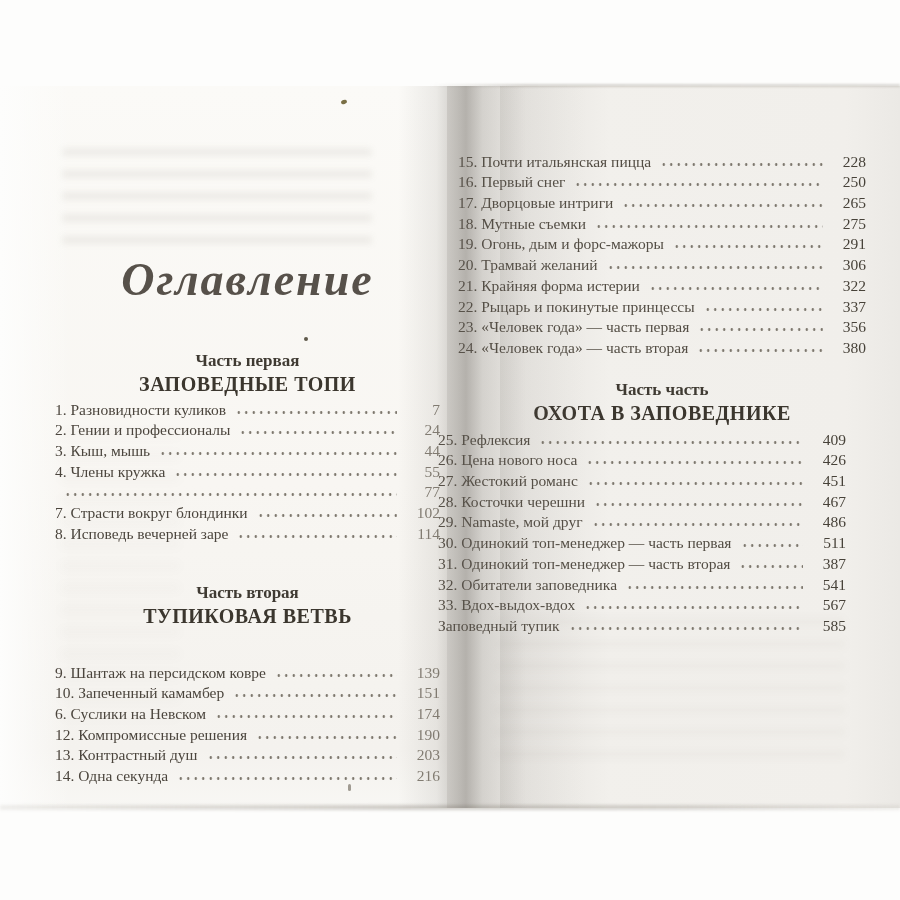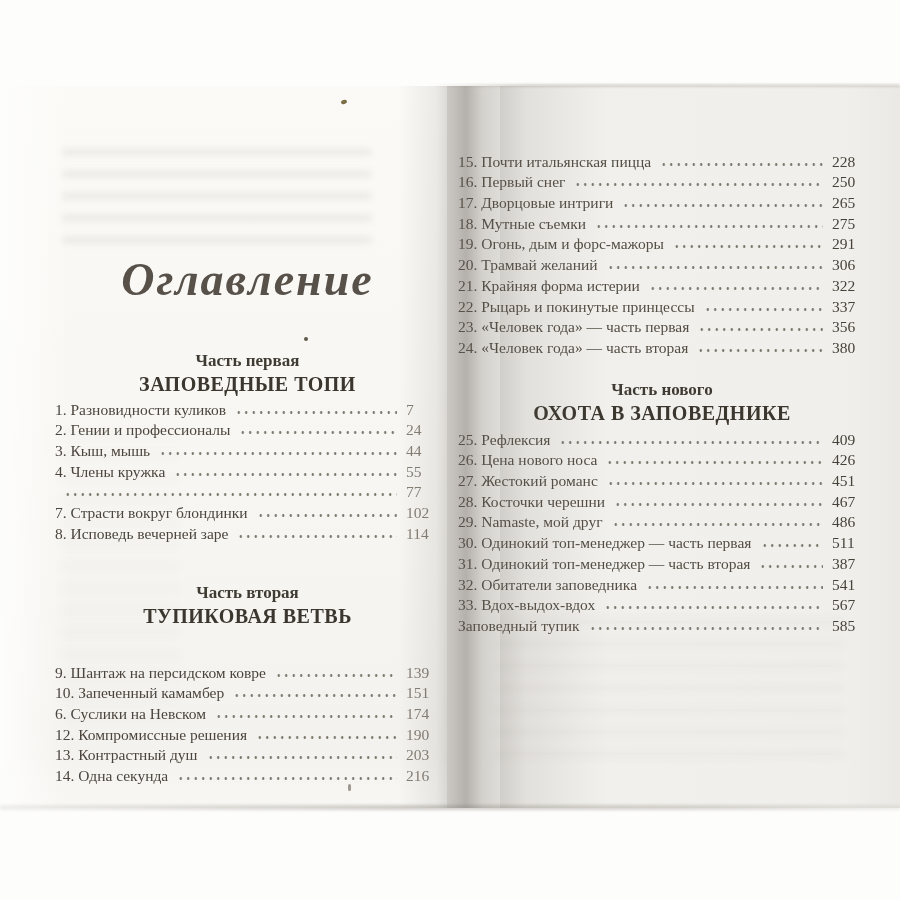--- a/index.html
+++ b/index.html
@@ -67,31 +67,31 @@
   .part-label{font-size:17px;font-weight:bold;line-height:21px;color:#3f3a32;}
   .part-title{font-size:20px;font-weight:bold;line-height:26px;letter-spacing:.5px;color:#3b362e;}
 
   #lp-part1{left:55px;top:350px;width:385px;}
   #lp-list1{left:55px;top:398px;width:385px;}
   #lp-part2{left:55px;top:582px;width:385px;}
   #lp-list2{left:55px;top:661px;width:385px;}
 
   #rp-list-top{left:458px;top:150px;width:408px;}
   #rp-part3{left:458px;top:379px;width:408px;}
-  #rp-list2{left:458px;top:428px;width:408px;}
+  #rp-list2{left:438px;top:428px;width:408px;}
 
   
   .toc-row{display:flex;align-items:flex-end;height:20.7px;}
   .toc-label{font-size:15.5px;line-height:18px;white-space:nowrap;color:#4b453d;}
   .toc-leader{
     flex:1;height:5px;margin:0 9px 4px 9px;
     background-image:radial-gradient(circle,#7b756b 1.05px,rgba(0,0,0,0) 1.5px);
     background-size:7.5px 5px;background-repeat:repeat-x;background-position:0 50%;
   }
-  .toc-page{font-size:15.5px;line-height:18px;min-width:34px;}
+  .toc-page{font-size:15.5px;line-height:18px;min-width:34px;text-align:right;}
   .left-list .toc-page{color:#847e74;}
   .right-list .toc-page{color:#474239;}
   .right-list .toc-label{color:#534d44;}
 </style>
 </head>
 <body>
 
 <div class="photo">
 
   <div class="book">
@@ -236,21 +236,21 @@
         <span class="toc-page">356</span>
       </div>
       <div class="toc-row">
         <span class="toc-label">24. «Человек года» — часть вторая</span>
         <span class="toc-leader"></span>
         <span class="toc-page">380</span>
       </div>
     </div>
 
   <div class="tblock center" id="rp-part3">
-    <div class="part-label">Часть нового</div>
+    <div class="part-label">Часть часть</div>
     <div class="part-title">ОХОТА В ЗАПОВЕДНИКЕ</div>
   </div>
   <div class="tblock right-list" id="rp-list2">
       <div class="toc-row">
         <span class="toc-label">25. Рефлексия</span>
         <span class="toc-leader"></span>
         <span class="toc-page">409</span>
       </div>
       <div class="toc-row">
         <span class="toc-label">26. Цена нового носа</span>

